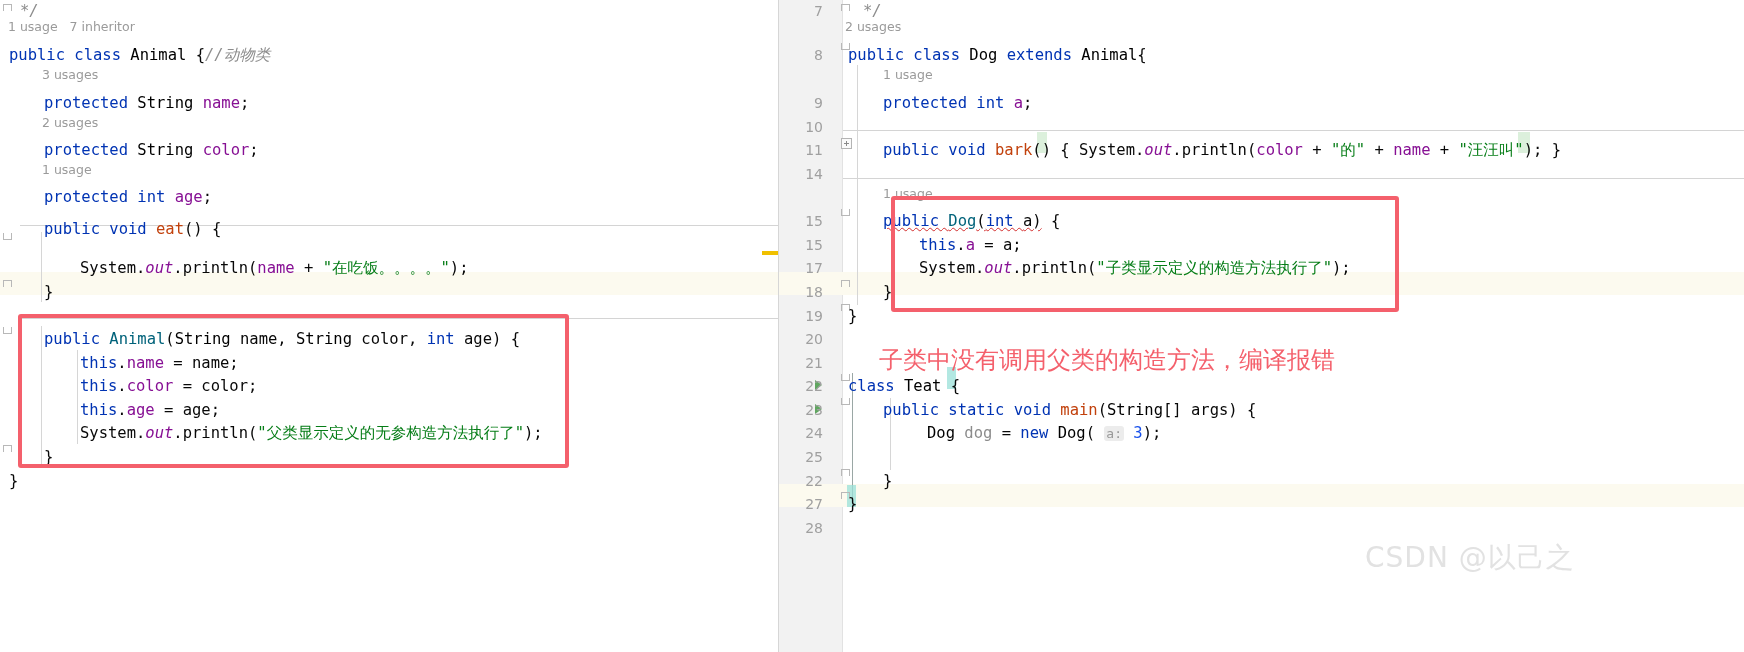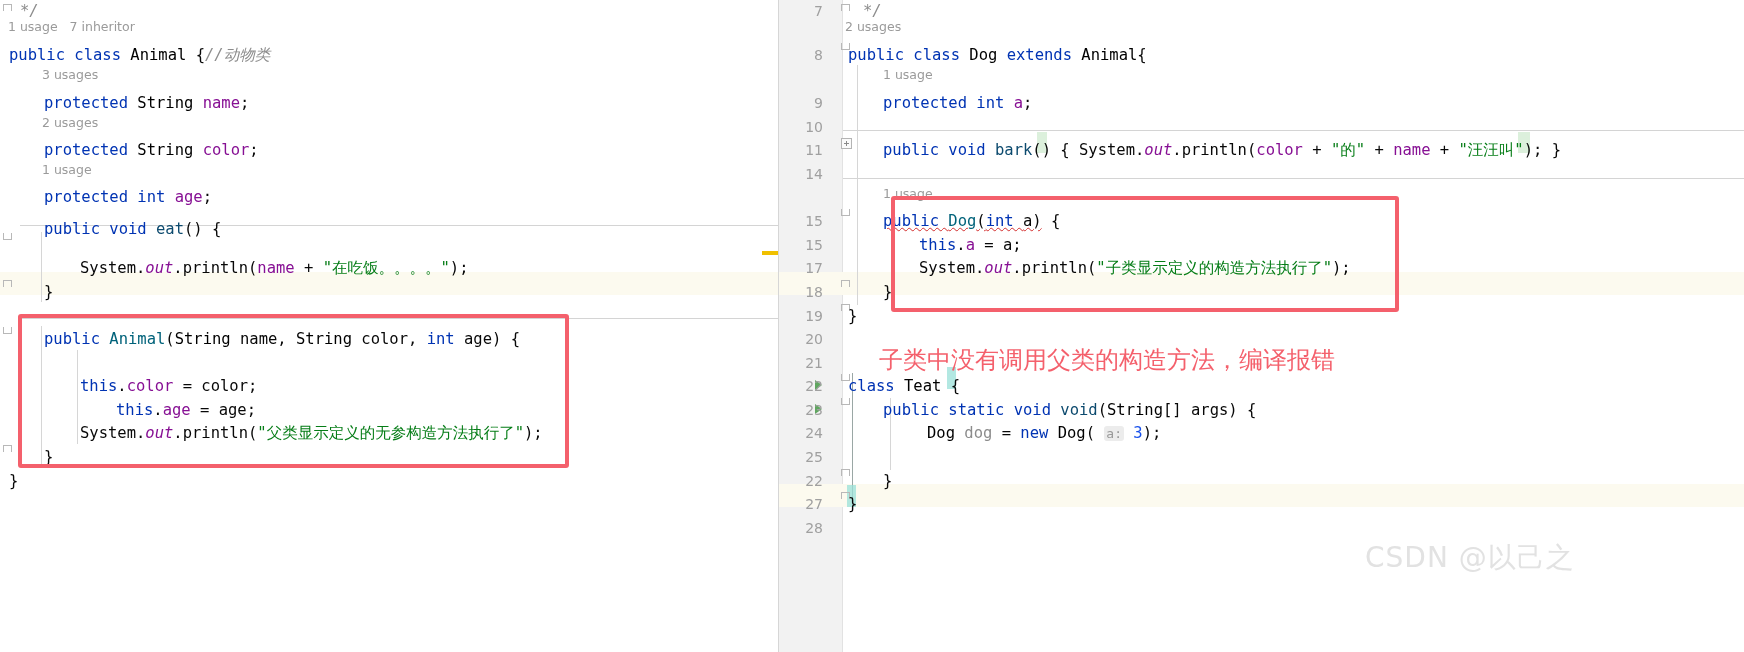--- a/index.html
+++ b/index.html
@@ -45,21 +45,21 @@
   .kw   { color: #0033b3; }
   .cls  { color: #000000; }
   .fld  { color: #871094; }
   .mth  { color: #00627a; }
   .str  { color: #067d17; }
   .cmt  { color: #8c8c8c; font-style: italic; }
   .num  { color: #1750eb; }
   .stat { color: #871094; font-style: italic; }
   .plain{ color: #080808; }
   .gry  { color: #8c8c8c; }
-  .declmth { color: #0c4a6e; }
+  .declmth { color: #c2410c; }
   .param-hint {
     color:#999; background:#ececec; border-radius:3px;
     padding:0 2px; font-size:13px;
   }
   .err-underline {
     text-decoration: underline;
     text-decoration-color: #d32f2f;
     text-decoration-style: wavy;
     text-decoration-thickness: 1px;
   }
@@ -164,24 +164,25 @@
     <div class="line" style="top:186px;"><span class="code" style="left:44px;"><span class="kw">protected int </span><span class="fld">age</span><span class="plain">;</span></span></div>
 
     <div class="line" style="top:218px;"><span class="code" style="left:44px;"><span class="kw">public void </span><span class="declmth">eat</span><span class="plain">() {</span></span></div>
 
     <div class="line" style="top:257px;"><span class="code" style="left:80px;"><span class="plain">System.</span><span class="stat">out</span><span class="plain">.</span><span class="plain">println(</span><span class="fld">name</span><span class="plain"> + </span><span class="str">"在吃饭。。。。"</span><span class="plain">);</span></span></div>
 
     <div class="line" style="top:281px;"><span class="code plain" style="left:44px;">}</span></div>
 
     <div class="line" style="top:328px;"><span class="code" style="left:44px;"><span class="kw">public </span><span class="mth">Animal</span><span class="plain">(</span><span class="cls">String </span><span class="plain">name, </span><span class="cls">String </span><span class="plain">color, </span><span class="kw">int </span><span class="plain">age) {</span></span></div>
 
+    <div class="line" style="top:352px;"><span class="code" style="left:80px;"><span class="kw">this</span><span class="plain">.</span><span class="fld">name</span><span class="plain"> = name;</span></span></div>
 
     <div class="line" style="top:375px;"><span class="code" style="left:80px;"><span class="kw">this</span><span class="plain">.</span><span class="fld">color</span><span class="plain"> = color;</span></span></div>
 
-    <div class="line" style="top:399px;margin-left:36px;"><span class="code" style="left:80px;"><span class="kw">this</span><span class="plain">.</span><span class="fld">age</span><span class="plain"> = age;</span></span></div>
+    <div class="line" style="top:399px;"><span class="code" style="left:80px;"><span class="kw">this</span><span class="plain">.</span><span class="fld">age</span><span class="plain"> = age;</span></span></div>
 
     <div class="line" style="top:422px;"><span class="code" style="left:80px;"><span class="plain">System.</span><span class="stat">out</span><span class="plain">.println(</span><span class="str">"父类显示定义的无参构造方法执行了"</span><span class="plain">);</span></span></div>
 
     <div class="line" style="top:446px;"><span class="code plain" style="left:44px;">}</span></div>
 
     <div class="line" style="top:470px;"><span class="code plain" style="left:9px;">}</span></div>
 
     <div class="redbox" style="left:18px; top:314px; width:551px; height:154px;"></div>
 
   </div>
@@ -260,21 +261,21 @@
     <div class="line" style="top:234px;"><span class="code" style="left:140px;"><span class="kw">this</span><span class="plain">.</span><span class="fld">a</span><span class="plain"> = a;</span></span></div>
 
     <div class="line" style="top:257px;"><span class="code" style="left:140px;"><span class="plain">System.</span><span class="stat">out</span><span class="plain">.println(</span><span class="str">"子类显示定义的构造方法执行了"</span><span class="plain">);</span></span></div>
 
     <div class="line" style="top:281px;"><span class="code plain" style="left:104px;">}</span></div>
 
     <div class="line" style="top:305px;"><span class="code plain" style="left:69px;">}</span></div>
 
     <div class="line" style="top:375px;"><span class="code" style="left:69px;"><span class="kw">class </span><span class="cls">Teat </span><span class="plain">{</span></span></div>
 
-    <div class="line" style="top:399px;"><span class="code" style="left:104px;"><span class="kw">public static void </span><span class="declmth">void</span><span class="plain">(</span><span class="cls">String</span><span class="plain">[] args) {</span></span></div>
+    <div class="line" style="top:399px;"><span class="code" style="left:104px;"><span class="kw">public static void </span><span class="declmth">main</span><span class="plain">(</span><span class="cls">String</span><span class="plain">[] args) {</span></span></div>
 
     <div class="line" style="top:422px;"><span class="code" style="left:148px;"><span class="cls">Dog </span><span class="gry">dog</span><span class="plain"> = </span><span class="kw">new </span><span class="cls">Dog</span><span class="plain">( </span><span class="param-hint">a:</span><span class="plain"> </span><span class="num">3</span><span class="plain">);</span></span></div>
 
     <div class="line" style="top:470px;"><span class="code plain" style="left:104px;">}</span></div>
 
     <div class="line" style="top:493px;"><span class="code plain" style="left:69px;">}</span></div>
 
     <div class="redbox" style="left:112px; top:196px; width:508px; height:116px;"></div>
 
     <div class="annot" style="left:100px; top:344px; font-size:24px;">子类中没有调用父类的构造方法，编译报错</div>

